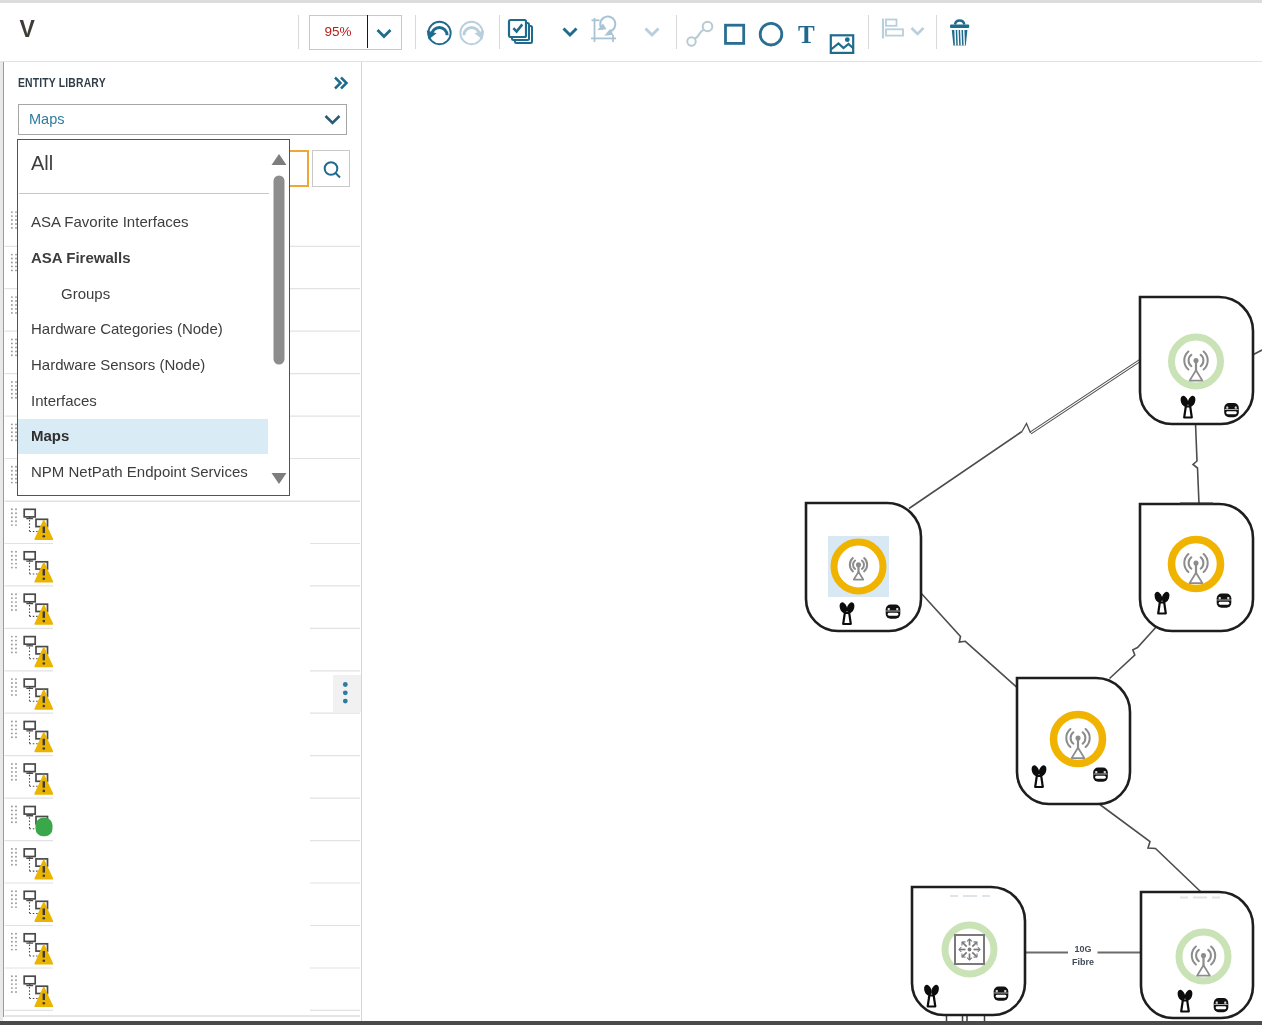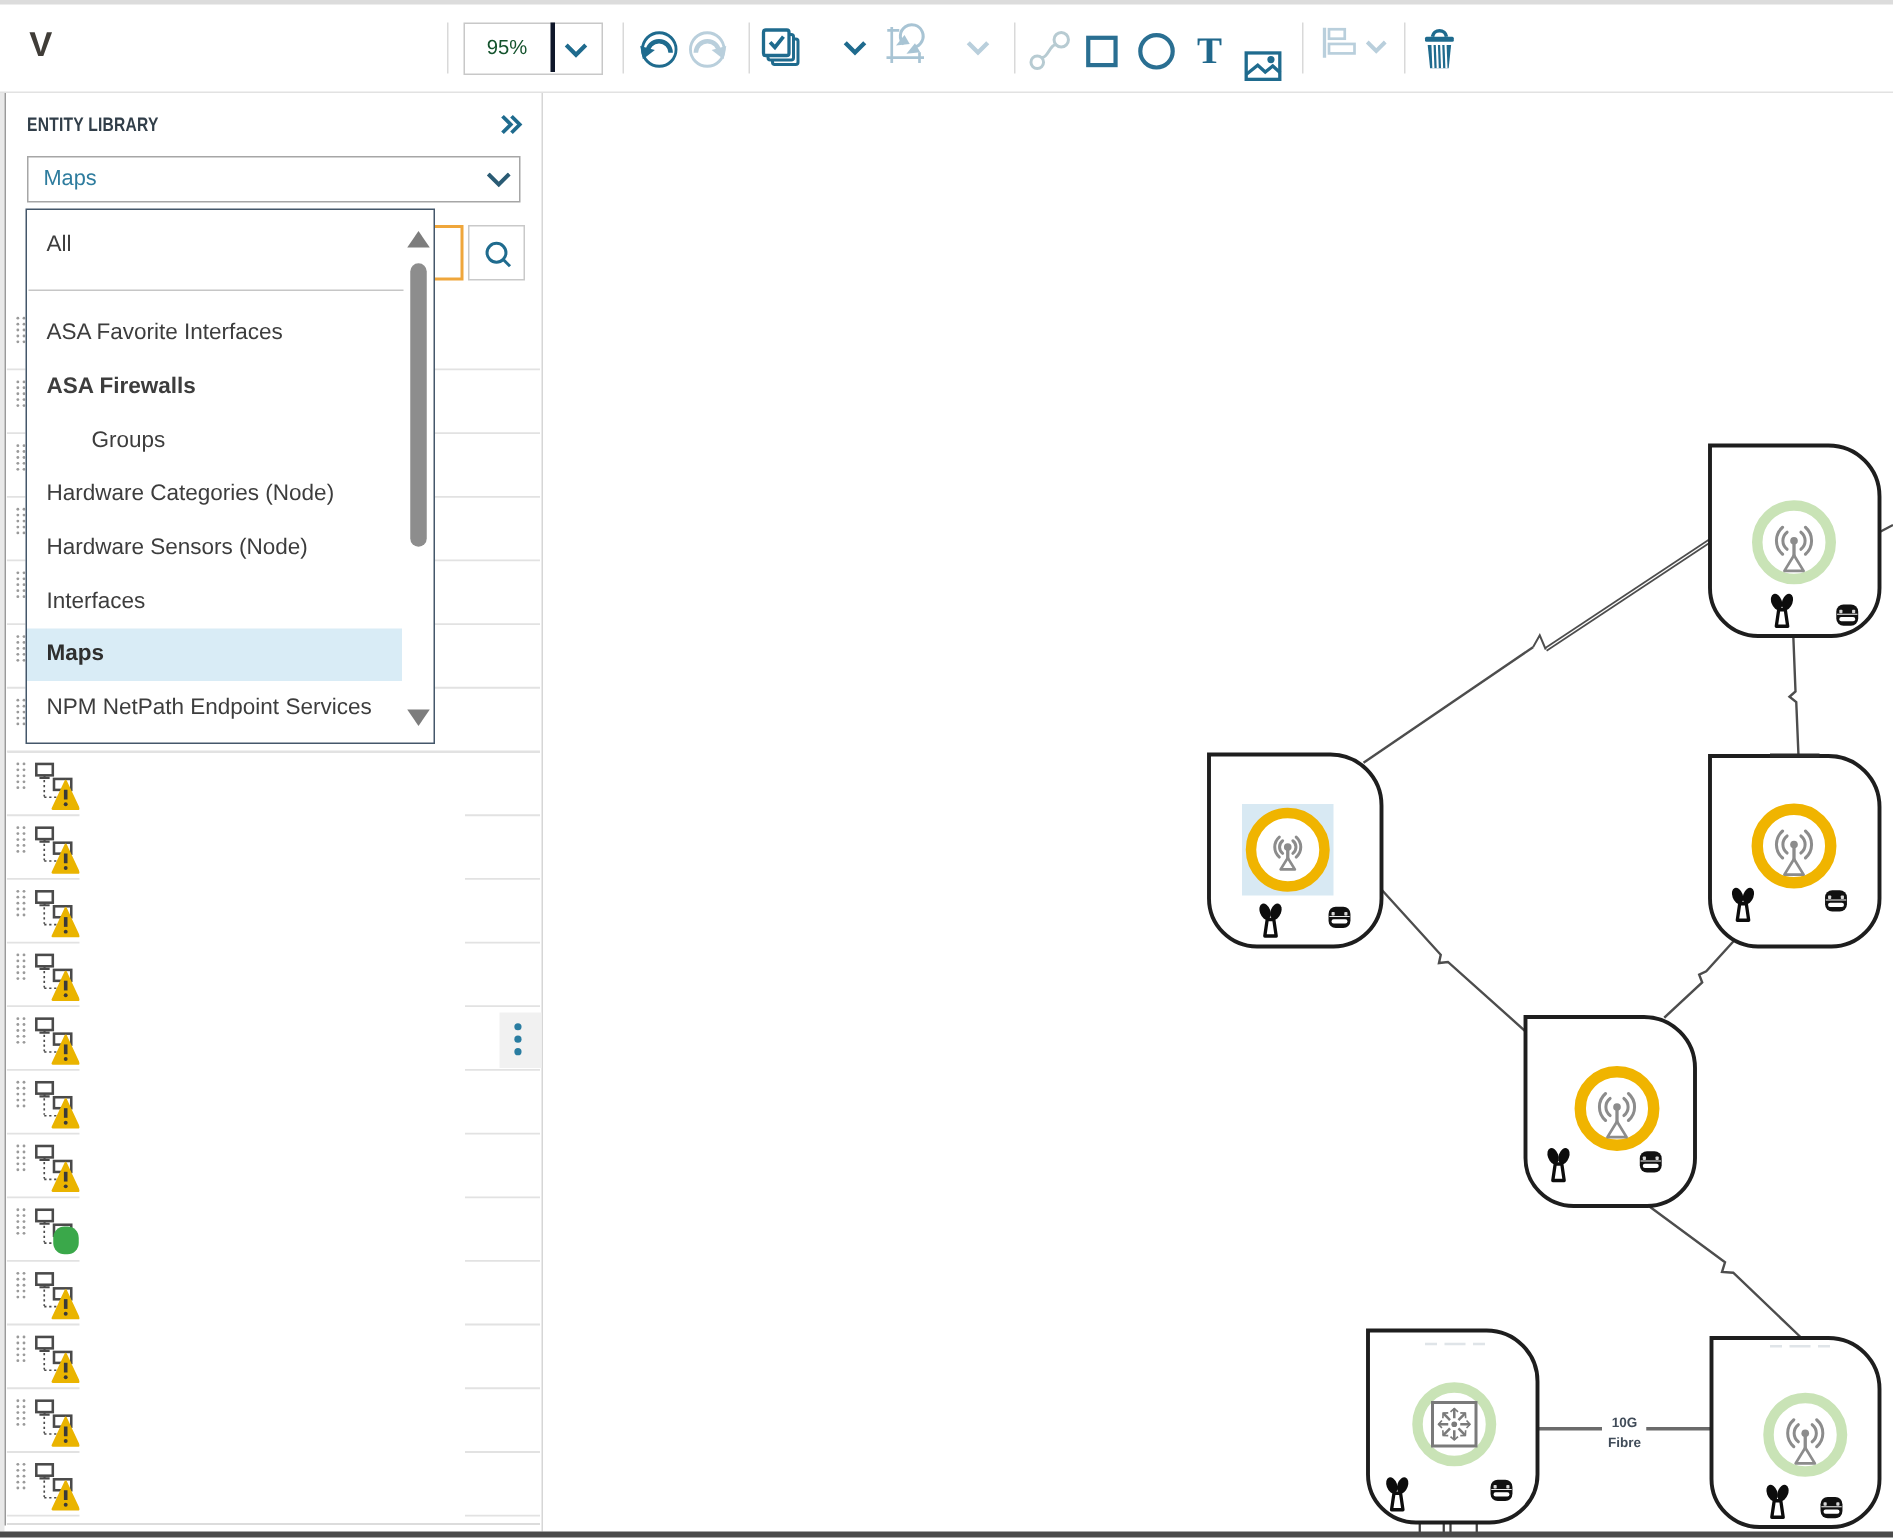--- a/index.html
+++ b/index.html
@@ -11,21 +11,21 @@
 <div class="abs" style="left:0;top:0;width:1262px;height:3px;background:#dcdcdc;z-index:6"></div>
 <div class="abs" style="left:0;top:0;width:1262px;height:61px;background:#fff;border-bottom:1px solid #e2e2e2;z-index:5">
 <span class="abs" style="left:19.5px;top:16px;font-size:23px;font-weight:700;color:#403d38;">V</span>
 <div class="vdiv" style="left:298px;"></div>
 <div class="vdiv" style="left:415px;"></div>
 <div class="vdiv" style="left:499px;"></div>
 <div class="vdiv" style="left:676px;"></div>
 <div class="vdiv" style="left:868px;"></div>
 <div class="vdiv" style="left:936px;"></div>
 <div class="abs" style="left:309px;top:15px;width:91px;height:33px;border:1px solid #c8c8c8;"></div>
-<div class="abs" style="left:309px;top:15px;width:58px;height:33px;border-right:3px solid #0f172a;line-height:33px;text-align:center;font-size:13.5px;color:#14532d;">95%</div>
+<div class="abs" style="left:309px;top:15px;width:58px;height:33px;border-right:1px solid #0f172a;line-height:33px;text-align:center;font-size:13.5px;color:#b91c1c;">95%</div>
 <svg class="abs" style="left:0;top:0" width="1262" height="61">
       <path d="M377.5 30 L384 36.5 L390.5 30" fill="none" stroke="#1f6b8e" stroke-width="2.8" stroke-linecap="butt" stroke-linejoin="miter"></path>
       <circle cx="439.5" cy="33" r="11.2" fill="none" stroke="#1f6b8e" stroke-width="1.9"></circle>
       <path d="M431.6 35.2 A7.7 7.7 0 0 1 447.1 35.2" fill="none" stroke="#1f6b8e" stroke-width="3.0" stroke-linecap="butt" stroke-linejoin="miter"></path>
       <path d="M428.6 39.5 L426.8 30.6 L436.6 33.3 Z" fill="#1f6b8e"></path>
       <circle cx="471.5" cy="33" r="11.2" fill="none" stroke="#b9cfdc" stroke-width="1.9"></circle>
       <path d="M463.9 35.2 A7.7 7.7 0 0 1 479.4 35.2" fill="none" stroke="#b9cfdc" stroke-width="3.0" stroke-linecap="butt" stroke-linejoin="miter"></path>
       <path d="M482.4 39.5 L484.2 30.6 L474.4 33.3 Z" fill="#b9cfdc"></path>
       <rect x="515" y="26" width="17" height="17" rx="1.5" fill="#fff" stroke="#1f6b8e" stroke-width="2"></rect>
       <rect x="512" y="23" width="17" height="17" rx="1.5" fill="#fff" stroke="#1f6b8e" stroke-width="2"></rect>
@@ -548,21 +548,21 @@
     </svg>
 <div class="abs" style="left:52.8px;top:441px;width:257px;height:513px;background:#fff;"></div>
 <div class="abs" style="left:4.6px;top:440px;width:355px;height:1px;background:#e2e2e2;"></div>
 <div class="abs" style="left:332.5px;top:613.5px;width:28px;height:37.5px;background:#f1f1f1;"></div>
 <svg class="abs" style="left:338px;top:617px" width="16" height="30">
       <circle cx="7.3" cy="6.5" r="2.4" fill="#2a7da1"></circle>
       <circle cx="7.3" cy="14.8" r="2.4" fill="#2a7da1"></circle>
       <circle cx="7.3" cy="23.1" r="2.4" fill="#2a7da1"></circle>
     </svg>
 <div class="abs" style="left:17px;top:77.5px;width:271px;height:355px;background:#fff;border:1.3px solid #44576a;z-index:4;">
-<div class="abs" style="left:13px;top:13.5px;height:20px;line-height:20px;font-size:15px;font-weight:400;color:#3d3d3d;">All</div>
+<div class="abs" style="left:13px;top:13.5px;height:20px;line-height:20px;font-size:20px;font-weight:400;color:#3d3d3d;">All</div>
 <div class="abs" style="left:1px;top:53.3px;width:250px;height:1px;background:#c6c6c6;"></div>
 <div class="abs" style="left:0;top:279.1px;width:250px;height:35.7px;background:#d9ecf6;"></div>
 <div class="abs" style="left:13px;top:72.7px;height:20px;line-height:20px;font-size:15px;font-weight:400;color:#3d3d3d;">ASA Favorite Interfaces</div>
 <div class="abs" style="left:13px;top:108.4px;height:20px;line-height:20px;font-size:15px;font-weight:700;color:#3d3d3d;">ASA Firewalls</div>
 <div class="abs" style="left:13px;top:144.1px;height:20px;line-height:20px;font-size:15px;font-weight:400;color:#3d3d3d;margin-left:30px;">Groups</div>
 <div class="abs" style="left:13px;top:179.8px;height:20px;line-height:20px;font-size:15px;font-weight:400;color:#3d3d3d;">Hardware Categories (Node)</div>
 <div class="abs" style="left:13px;top:215.5px;height:20px;line-height:20px;font-size:15px;font-weight:400;color:#3d3d3d;">Hardware Sensors (Node)</div>
 <div class="abs" style="left:13px;top:251.2px;height:20px;line-height:20px;font-size:15px;font-weight:400;color:#3d3d3d;">Interfaces</div>
 <div class="abs" style="left:13px;top:286.9px;height:20px;line-height:20px;font-size:15px;font-weight:700;color:#2f2f2f;">Maps</div>
 <div class="abs" style="left:13px;top:322.6px;height:20px;line-height:20px;font-size:15px;font-weight:400;color:#3d3d3d;">NPM NetPath Endpoint Services</div>

